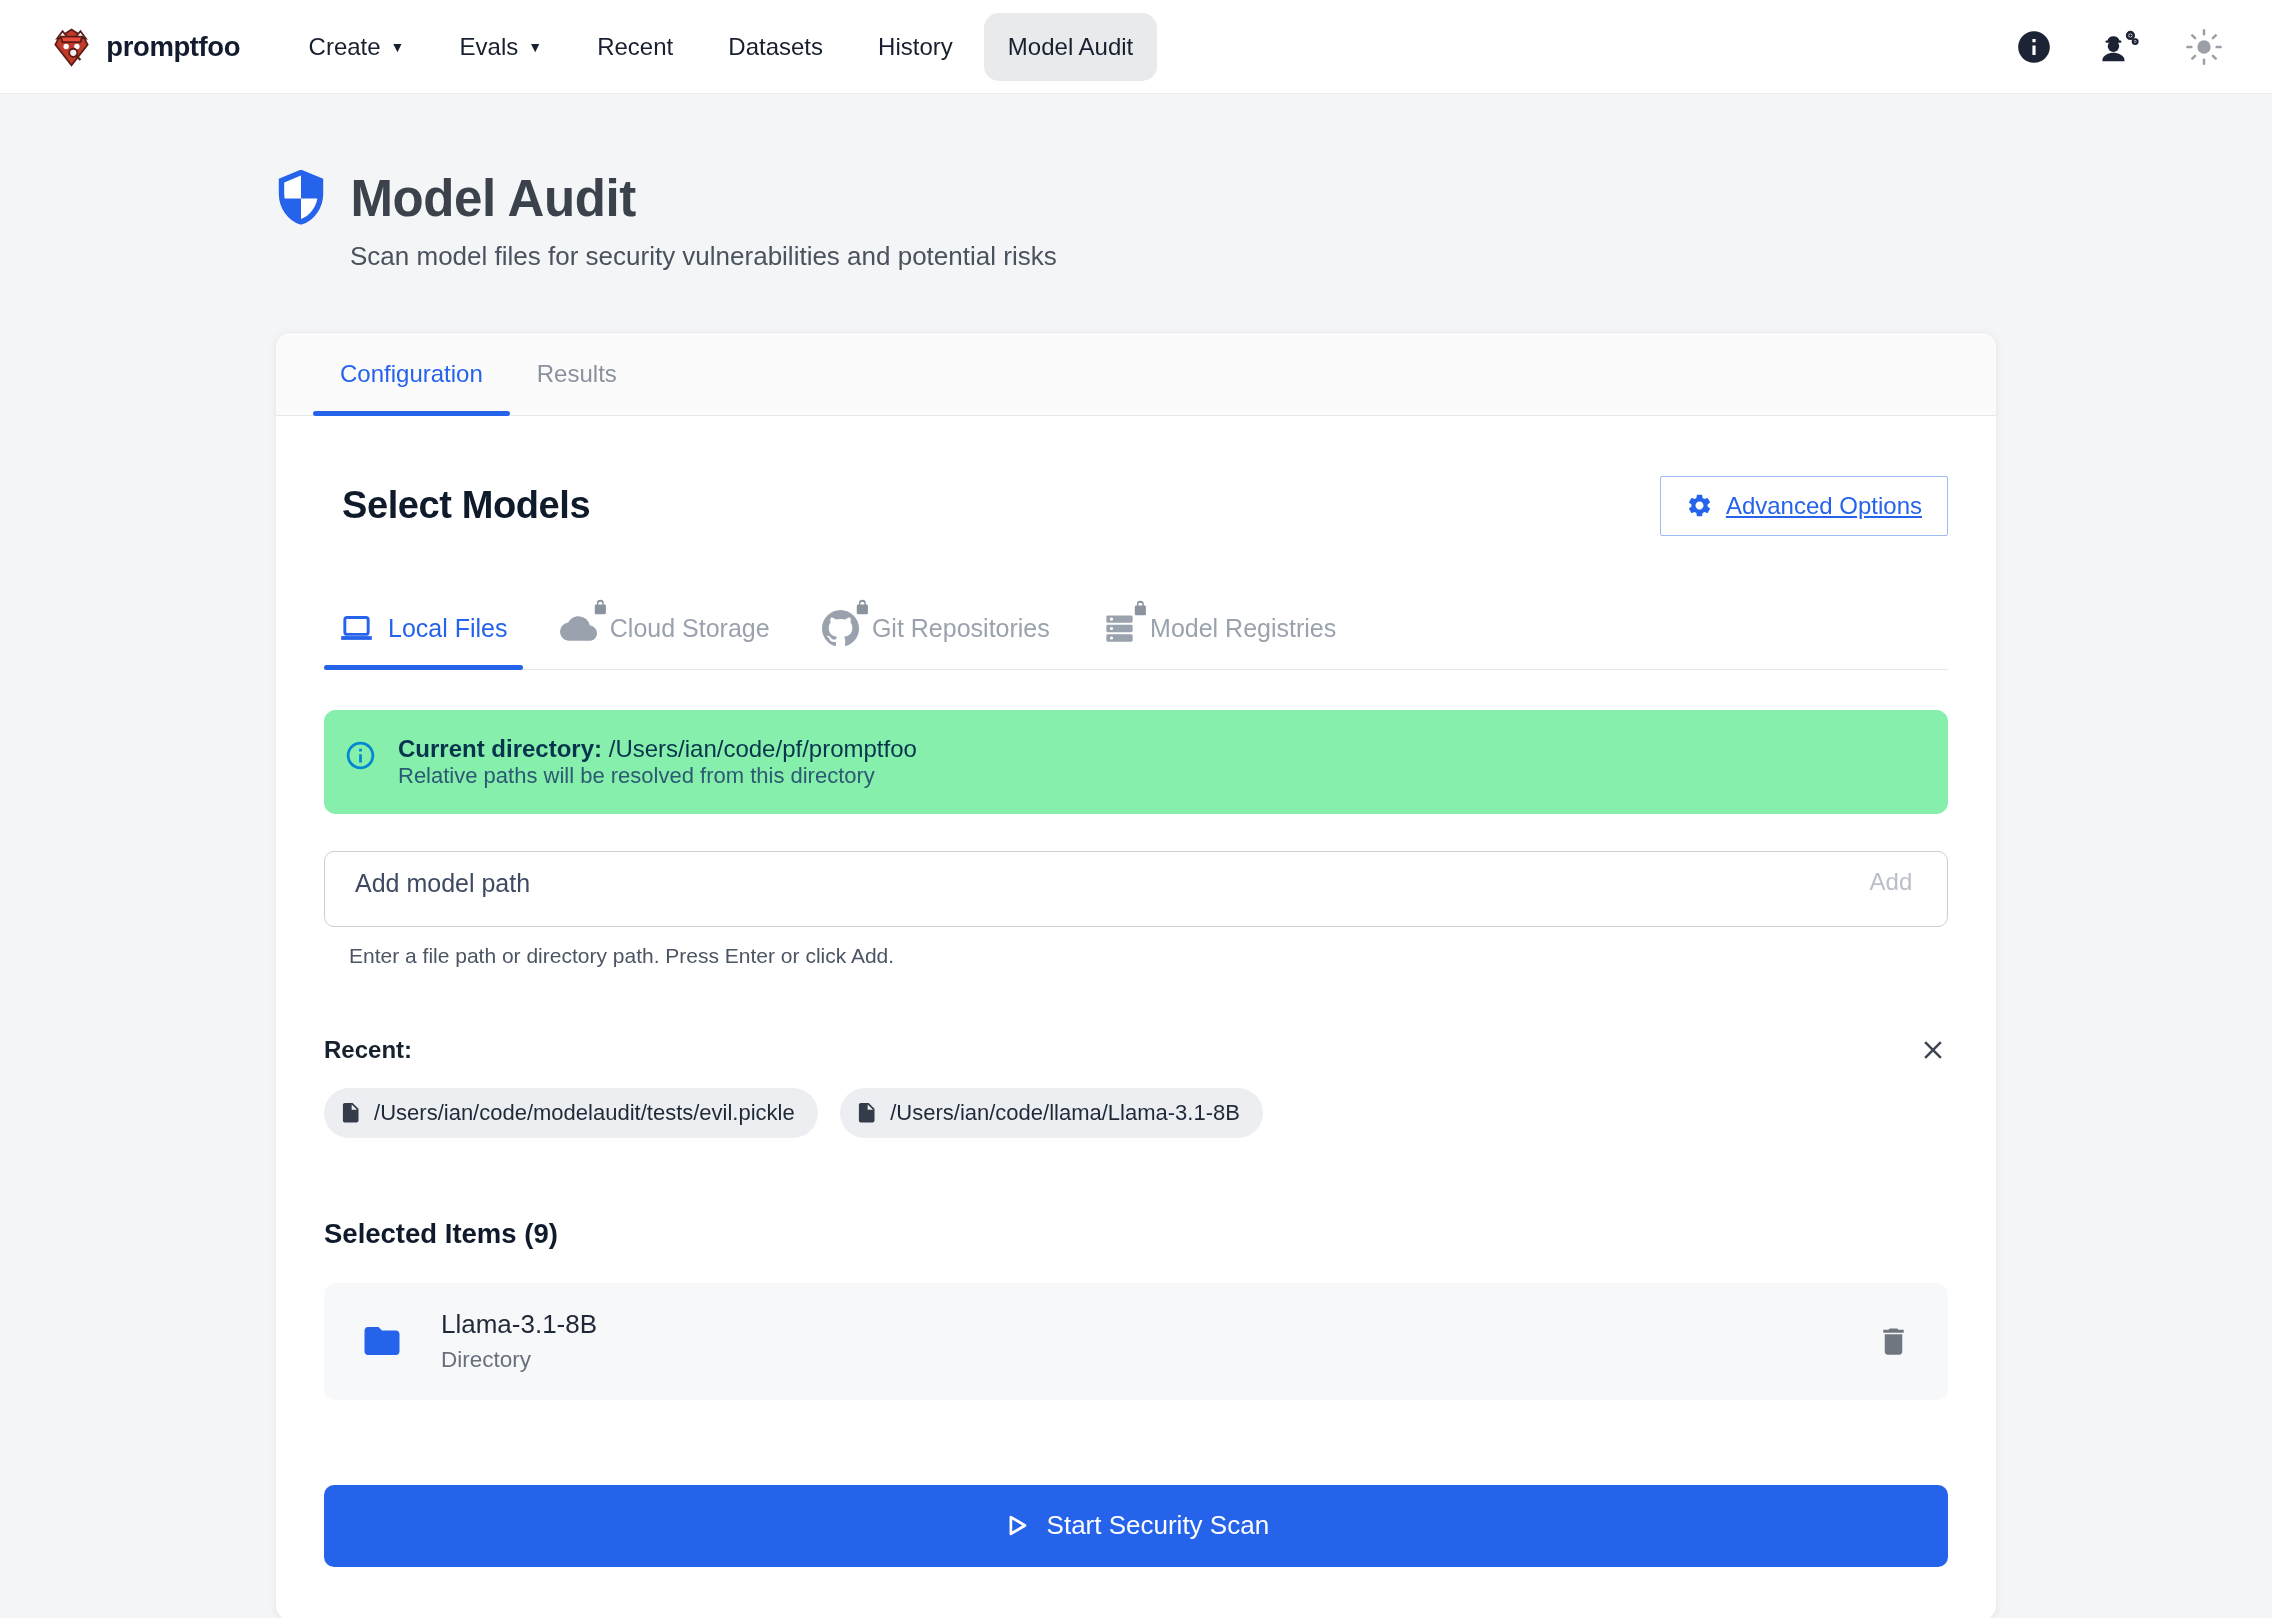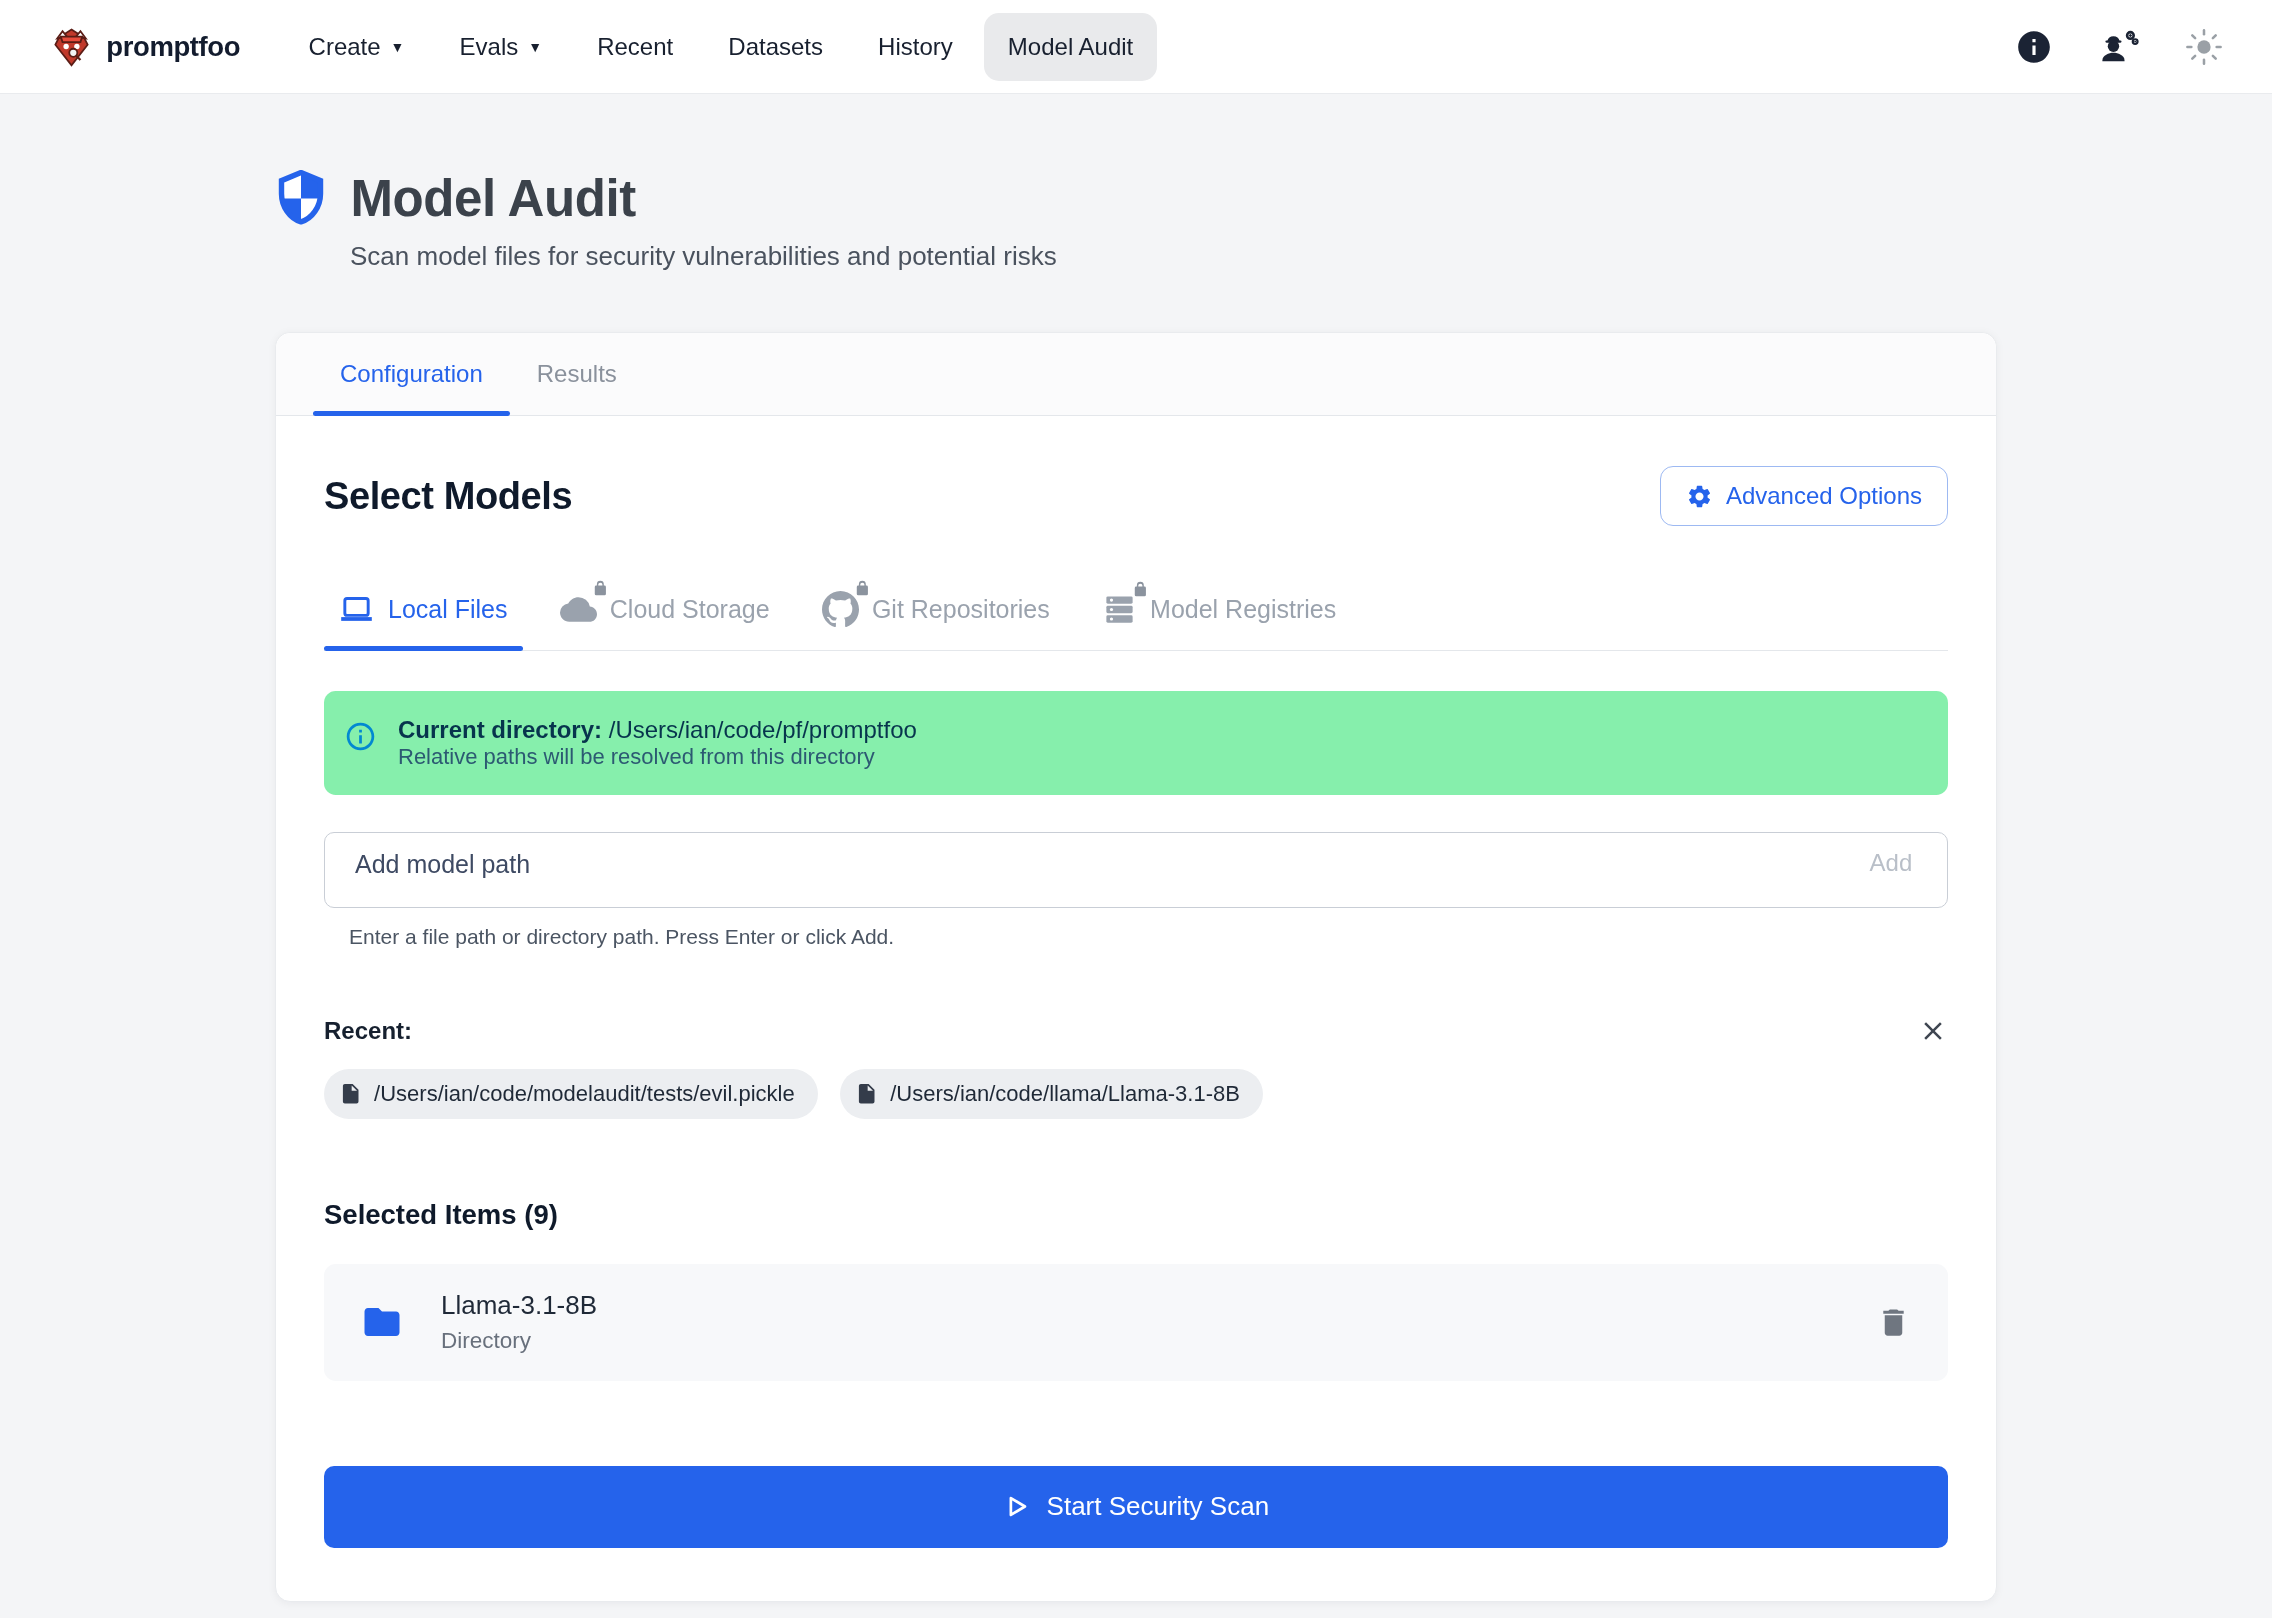--- a/index.html
+++ b/index.html
@@ -53,26 +53,27 @@
     color:#8a919c; cursor:pointer;
   }
   .tab.active { color:#2563eb; }
   .tab.active::after {
     content:''; position:absolute; left:0; right:0; bottom:-0.8px; height:5px;
     background:#2563eb; border-radius:2.5px;
   }
   .card-body { padding:50px 48px 53px; }
 
   .section-head { display:flex; align-items:center; justify-content:space-between; }
-  .section-title { font-size:38px; font-weight:700; color:#0f1a2b; margin:0; letter-spacing:-0.4px; }
+  .section-title { font-size:38px; font-weight:700; color:#0f1a2b; margin:18px; letter-spacing:-0.4px; }
   .adv-btn {
     display:flex; gap:13.3px; align-items:center; background:#fff;
-    border:1.7px solid #9db9f2; border-radius:13px; padding:15px 25px;
+    border:1.7px solid #9db9f2; border-radius:2px; padding:15px 25px;
     color:#2563eb; font-size:24px; font-weight:500; cursor:pointer;
     font-family:inherit;
+    text-decoration:underline;
   }
 
   
   .source-tabs { display:flex; gap:22px; margin-top:43px; border-bottom:0.8px solid #e4e7eb; }
   .stab {
     display:flex; align-items:center; gap:13.3px; padding:22px 15px;
     font-size:25px; color:#9aa2ad; position:relative; font-weight:500; cursor:pointer;
   }
   .stab.active { color:#2563eb;gap:14px; }
   .stab.active::after {

